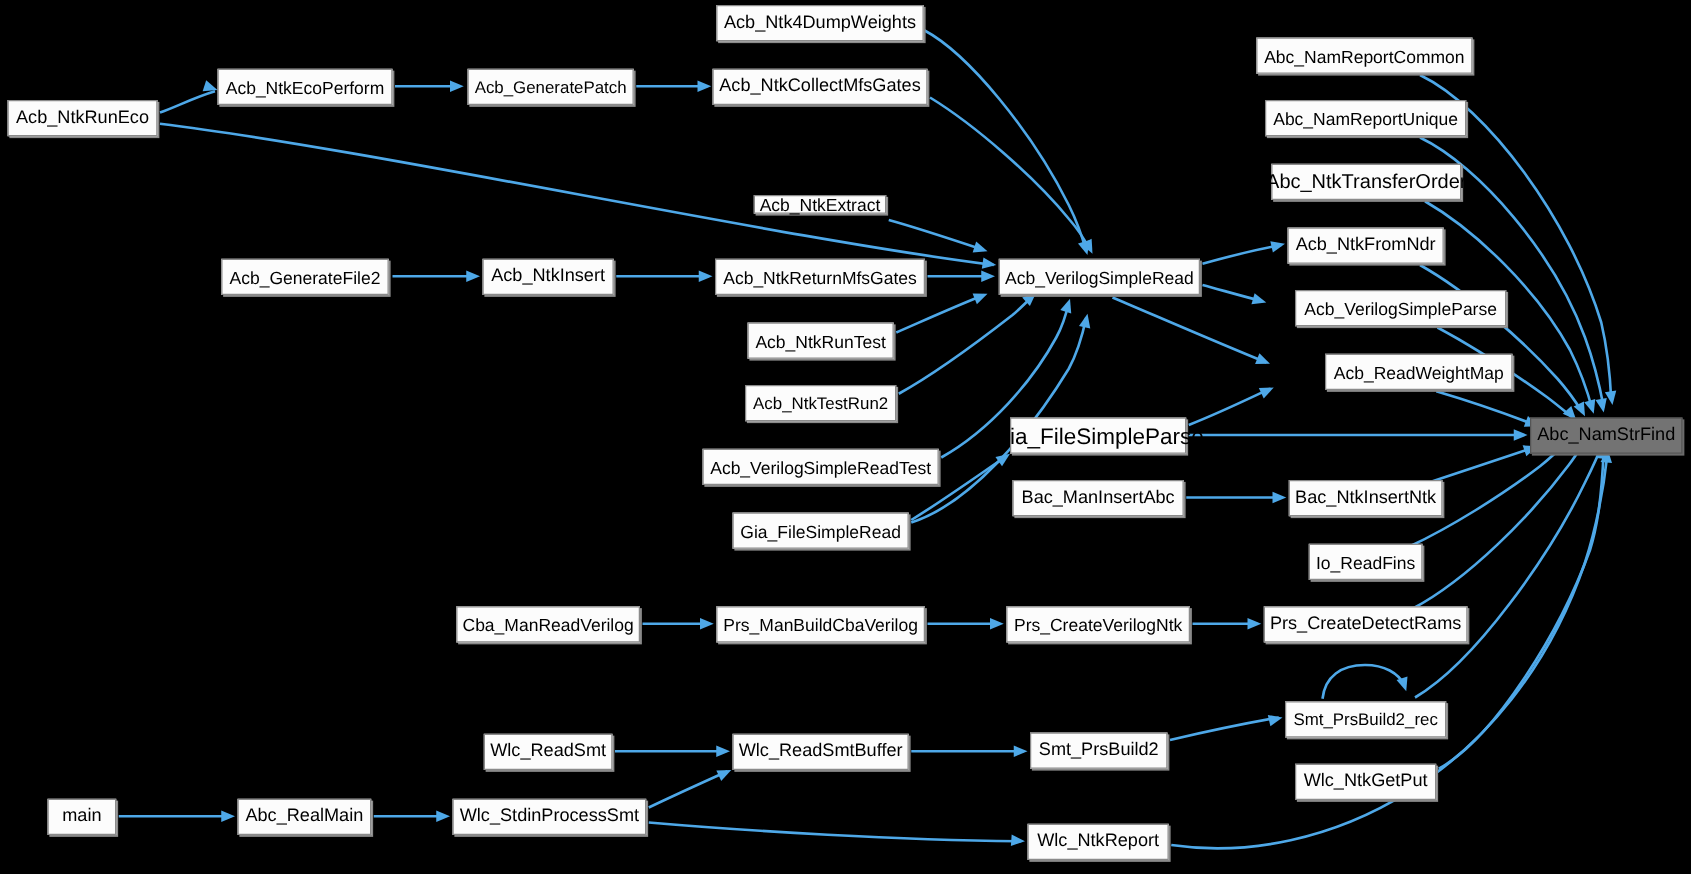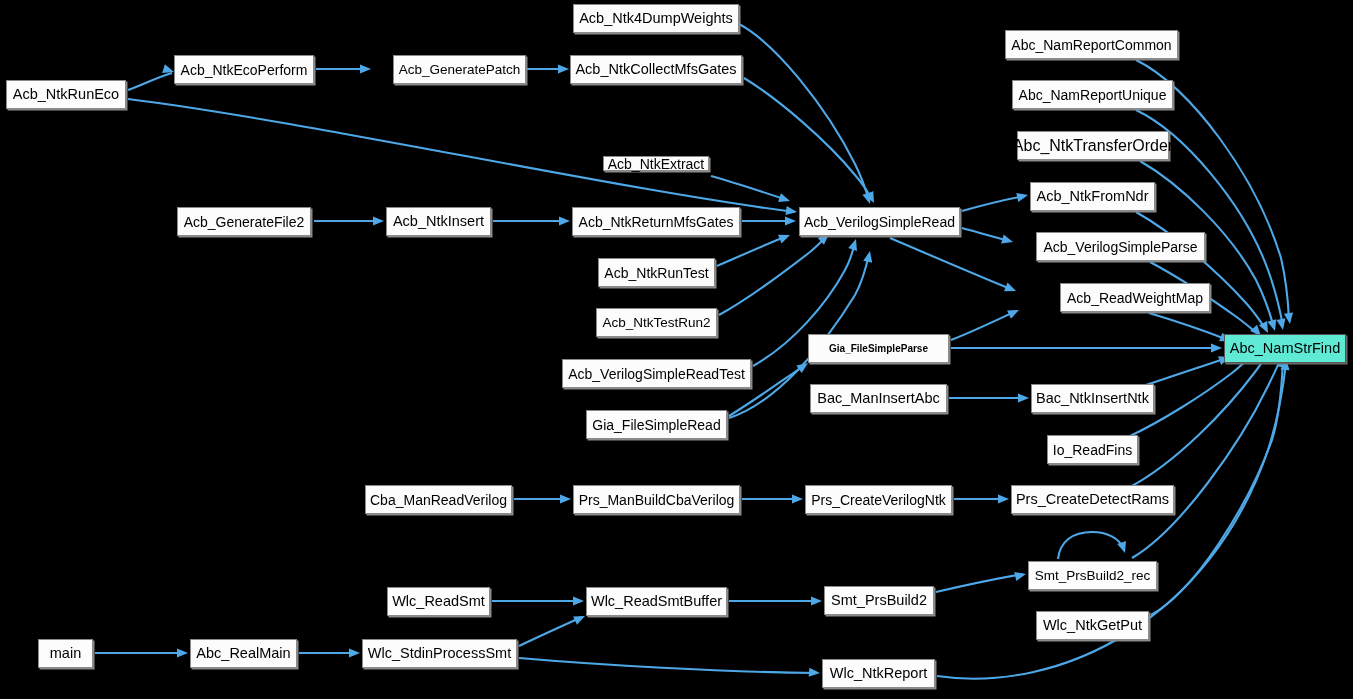--- a/index.html
+++ b/index.html
@@ -2,21 +2,21 @@
 <html><head>
 <meta charset="utf-8">
 <style>
   html,body{margin:0;padding:0;background:#000;}
   #canvas{position:relative;width:1353px;height:699px;background:#000;overflow:hidden;
           font-family:"Liberation Sans","DejaVu Sans",sans-serif;}
   #edges{position:absolute;left:0;top:0;width:1353px;height:699px;}
   .node{position:absolute;box-sizing:border-box;background:#fcfcfc;border:1px solid #8a8a8a;
         box-shadow:1.5px 1.5px 0 0 #8a8a8a;display:flex;align-items:center;justify-content:center;
         color:#000;font-size:14.5px;line-height:1;white-space:nowrap;letter-spacing:0px;}
-  .node.hl{background:#5eead4;border:1px solid #555;box-shadow:1.5px 1.5px 0 0 #6b6b6b;}
+  .node.hl{background:#737373;border:1px solid #555;box-shadow:1.5px 1.5px 0 0 #6b6b6b;}
   .node .lbl{padding:0 2px;}
 </style>
 </head>
 <body>
 
 <div id="canvas">
   <svg id="edges" viewBox="0 0 1353 699">
       <path d="M128,90 C140,86 155,78 172,73" fill="none" stroke="#4ea8e8" stroke-width="2.1"></path>
       <polygon points="0,0 -11,-4.6 -11,4.6" fill="#4ea8e8" transform="translate(174,72) rotate(18)"></polygon>
       <path d="M128,99 C300,120 620,190 795,212" fill="none" stroke="#4ea8e8" stroke-width="2.1"></path>
@@ -106,21 +106,21 @@
       <path d="M937,676 C1060,694 1210,620 1268,450 C1277,422 1283,390 1286,363" fill="none" stroke="#4ea8e8" stroke-width="2.1"></path>
       <polygon points="0,0 -11,-4.6 -11,4.6" fill="#4ea8e8" transform="translate(1286,359) rotate(-85)"></polygon>
     </svg>
   <div id="nodes">
       <div class="node" style="left: 6px; top: 80px; width: 120px; height: 29px;">
         <span class="lbl">Acb_NtkRunEco</span>
       </div>
       <div class="node" style="left: 174px; top: 55px; width: 140px; height: 29px;">
         <span class="lbl" style="font-size: 14px;">Acb_NtkEcoPerform</span>
       </div>
-      <div class="node" style="left: 393px; top: 55px; width: 133px; height: 29px;">
+      <div class="node" style="left: 374px; top: 55px; width: 133px; height: 29px;">
         <span class="lbl" style="font-size: 13.5px;">Acb_GeneratePatch</span>
       </div>
       <div class="node" style="left: 573px; top: 4px; width: 166px; height: 29px;">
         <span class="lbl">Acb_Ntk4DumpWeights</span>
       </div>
       <div class="node" style="left: 570px; top: 55px; width: 172px; height: 29px;">
         <span class="lbl">Acb_NtkCollectMfsGates</span>
       </div>
       <div class="node" style="left: 603px; top: 156px; width: 106px; height: 15px;">
         <span class="lbl" style="font-size: 14px;">Acb_NtkExtract</span>
@@ -143,21 +143,21 @@
       <div class="node" style="left: 562px; top: 359px; width: 189px; height: 29px;">
         <span class="lbl" style="font-size: 14px;">Acb_VerilogSimpleReadTest</span>
       </div>
       <div class="node" style="left: 586px; top: 410px; width: 141px; height: 29px;">
         <span class="lbl" style="font-size: 14px;">Gia_FileSimpleRead</span>
       </div>
       <div class="node" style="left: 799px; top: 207px; width: 161px; height: 29px;">
         <span class="lbl" style="font-size: 14px;">Acb_VerilogSimpleRead</span>
       </div>
       <div class="node" style="left: 808px; top: 334px; width: 141px; height: 29px;">
-        <span class="lbl" style="font-size: 10px; font-weight: bold;">Gia_FileSimpleParse</span>
+        <span class="lbl" style="font-size: 18px;">Gia_FileSimpleParse</span>
       </div>
       <div class="node" style="left: 810px; top: 384px; width: 137px; height: 29px;">
         <span class="lbl">Bac_ManInsertAbc</span>
       </div>
       <div class="node" style="left: 1005px; top: 30px; width: 173px; height: 29px;">
         <span class="lbl" style="font-size: 14px;">Abc_NamReportCommon</span>
       </div>
       <div class="node" style="left: 1012px; top: 80px; width: 161px; height: 29px;">
         <span class="lbl" style="font-size: 14px;">Abc_NamReportUnique</span>
       </div>

